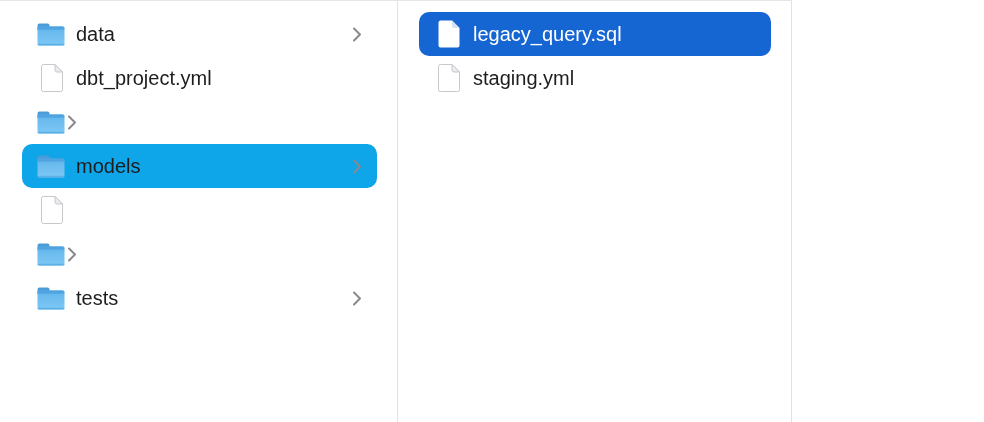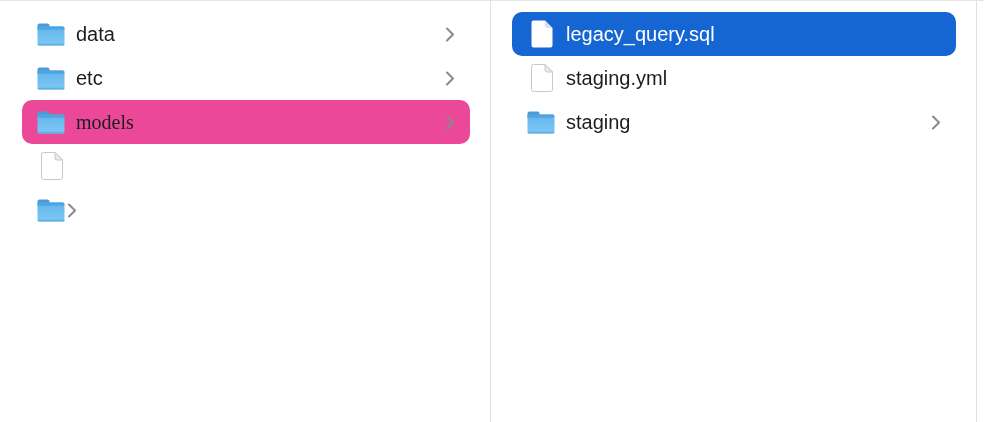--- a/index.html
+++ b/index.html
@@ -4,21 +4,21 @@
 <style>
   html, body {
     margin: 0; padding: 0;
     width: 984px; height: 422px;
     overflow: hidden;
     background: #ffffff;
     font-family: "Liberation Sans", "DejaVu Sans", sans-serif;
   }
   .browser {
     box-sizing: border-box;
-    width: 984px; height: 422px;
+    width: 792px; height: 422px;
     display: flex;
     border-top: 1px solid #e6e6e6;
   }
   .col {
     box-sizing: border-box;
     padding-top: 11px;
     border-right: 1px solid #e1e1e4;
     height: 100%;
   }
   .col-left  { width: 491px; }
@@ -29,21 +29,21 @@
     box-sizing: border-box;
     height: 44px;
     display: flex;
     align-items: center;
     margin: 0 20px 0 22px;
     padding: 0 15px;
     border-radius: 10px;
   }
   .col-right .row { margin-left: 21px; }
 
-  .row.sel-gray { background: #ec4899; font-family: Liberation Serif, serif; }
+  .row.sel-gray { background: #0ea5e9; }
   .row.sel-blue { background: #1565d3; }
 
   .icon-cell {
     width: 28px; height: 28px;
     display: flex; align-items: center; justify-content: center;
     flex: 0 0 28px;
   }
   .label {
     margin-left: 11px;
     flex: 1 1 auto;
@@ -83,89 +83,121 @@
         </span>
       <span class="label">data</span>
       <span class="chevron-cell">
           <svg width="10" height="17" viewBox="0 0 10 17">
     <path d="M2 2.5 L8 8.5 L2 14.5" fill="none" stroke="#88888d" stroke-width="2" stroke-linecap="round" stroke-linejoin="round"></path>
   </svg>
         </span>
     </div>
     <div class="row">
       <span class="icon-cell">
-          <svg width="28" height="23" viewBox="0 0 28 23">
-    <defs>
-      <linearGradient id="fgrad" x1="0" y1="0" x2="0" y2="1">
-        <stop offset="0" stop-color="#55a9e4"></stop>
-        <stop offset="0.25" stop-color="#69baee"></stop>
-        <stop offset="1" stop-color="#7ec8f4"></stop>
-      </linearGradient>
-    </defs>
-    <rect x="0.5" y="0.5" width="12" height="8" rx="2" fill="#4c9bd9"></rect>
-    <rect x="0.5" y="3.5" width="27" height="19" rx="2.5" fill="url(#fgrad)"></rect>
-    <rect x="0.5" y="3.5" width="27" height="3" rx="1.5" fill="#4fa3e0"></rect>
-    <rect x="0.5" y="20.7" width="27" height="1.8" rx="0.9" fill="#5fb0e6"></rect>
-  </svg>
-        </span>
-      <span class="label">etc</span>
-      <span class="chevron-cell">
-          <svg width="10" height="17" viewBox="0 0 10 17">
-    <path d="M2 2.5 L8 8.5 L2 14.5" fill="none" stroke="#88888d" stroke-width="2" stroke-linecap="round" stroke-linejoin="round"></path>
-  </svg>
-        </span>
-    </div>
-    <div class="row sel-gray">
-      <span class="icon-cell">
-          <svg width="28" height="23" viewBox="0 0 28 23">
-    <defs>
-      <linearGradient id="fgrad" x1="0" y1="0" x2="0" y2="1">
-        <stop offset="0" stop-color="#55a9e4"></stop>
-        <stop offset="0.25" stop-color="#69baee"></stop>
-        <stop offset="1" stop-color="#7ec8f4"></stop>
-      </linearGradient>
-    </defs>
-    <rect x="0.5" y="0.5" width="12" height="8" rx="2" fill="#4c9bd9"></rect>
-    <rect x="0.5" y="3.5" width="27" height="19" rx="2.5" fill="url(#fgrad)"></rect>
-    <rect x="0.5" y="3.5" width="27" height="3" rx="1.5" fill="#4fa3e0"></rect>
-    <rect x="0.5" y="20.7" width="27" height="1.8" rx="0.9" fill="#5fb0e6"></rect>
-  </svg>
-        </span>
-      <span class="label">models</span>
-      <span class="chevron-cell">
-          <svg width="10" height="17" viewBox="0 0 10 17">
-    <path d="M2 2.5 L8 8.5 L2 14.5" fill="none" stroke="#88888d" stroke-width="2" stroke-linecap="round" stroke-linejoin="round"></path>
-  </svg>
-        </span>
-    </div>
-    <div class="row">
-      <span class="icon-cell">
           <svg width="23" height="28" viewBox="0 0 23 28">
     <path d="M3.5 0.5 h11.5 l7.5 7.5 v17.5 a2 2 0 0 1 -2 2 h-17 a2 2 0 0 1 -2 -2 v-23 a2 2 0 0 1 2 -2 z" fill="#ffffff" stroke="#c7c7cc" stroke-width="1"></path>
     <path d="M15 0.5 v5.5 a2 2 0 0 0 2 2 h5.5 z" fill="#ededf0" stroke="#c7c7cc" stroke-width="1" stroke-linejoin="round"></path>
   </svg>
         </span>
-      <span class="chevron-cell"></span>
-    </div>
-    <div class="row">
-      <span class="icon-cell">
-          <svg width="28" height="23" viewBox="0 0 28 23">
-    <defs>
-      <linearGradient id="fgrad" x1="0" y1="0" x2="0" y2="1">
-        <stop offset="0" stop-color="#55a9e4"></stop>
-        <stop offset="0.25" stop-color="#69baee"></stop>
-        <stop offset="1" stop-color="#7ec8f4"></stop>
-      </linearGradient>
-    </defs>
-    <rect x="0.5" y="0.5" width="12" height="8" rx="2" fill="#4c9bd9"></rect>
-    <rect x="0.5" y="3.5" width="27" height="19" rx="2.5" fill="url(#fgrad)"></rect>
-    <rect x="0.5" y="3.5" width="27" height="3" rx="1.5" fill="#4fa3e0"></rect>
-    <rect x="0.5" y="20.7" width="27" height="1.8" rx="0.9" fill="#5fb0e6"></rect>
-  </svg>
-        </span>
+      <span class="label">dbt_project.yml</span>
+      <span class="chevron-cell"></span>
+    </div>
+    <div class="row">
+      <span class="icon-cell">
+          <svg width="28" height="23" viewBox="0 0 28 23">
+    <defs>
+      <linearGradient id="fgrad" x1="0" y1="0" x2="0" y2="1">
+        <stop offset="0" stop-color="#55a9e4"></stop>
+        <stop offset="0.25" stop-color="#69baee"></stop>
+        <stop offset="1" stop-color="#7ec8f4"></stop>
+      </linearGradient>
+    </defs>
+    <rect x="0.5" y="0.5" width="12" height="8" rx="2" fill="#4c9bd9"></rect>
+    <rect x="0.5" y="3.5" width="27" height="19" rx="2.5" fill="url(#fgrad)"></rect>
+    <rect x="0.5" y="3.5" width="27" height="3" rx="1.5" fill="#4fa3e0"></rect>
+    <rect x="0.5" y="20.7" width="27" height="1.8" rx="0.9" fill="#5fb0e6"></rect>
+  </svg>
+        </span>
+      <span class="chevron-cell">
+          <svg width="10" height="17" viewBox="0 0 10 17">
+    <path d="M2 2.5 L8 8.5 L2 14.5" fill="none" stroke="#88888d" stroke-width="2" stroke-linecap="round" stroke-linejoin="round"></path>
+  </svg>
+        </span>
+    </div>
+    <div class="row sel-gray">
+      <span class="icon-cell">
+          <svg width="28" height="23" viewBox="0 0 28 23">
+    <defs>
+      <linearGradient id="fgrad" x1="0" y1="0" x2="0" y2="1">
+        <stop offset="0" stop-color="#55a9e4"></stop>
+        <stop offset="0.25" stop-color="#69baee"></stop>
+        <stop offset="1" stop-color="#7ec8f4"></stop>
+      </linearGradient>
+    </defs>
+    <rect x="0.5" y="0.5" width="12" height="8" rx="2" fill="#4c9bd9"></rect>
+    <rect x="0.5" y="3.5" width="27" height="19" rx="2.5" fill="url(#fgrad)"></rect>
+    <rect x="0.5" y="3.5" width="27" height="3" rx="1.5" fill="#4fa3e0"></rect>
+    <rect x="0.5" y="20.7" width="27" height="1.8" rx="0.9" fill="#5fb0e6"></rect>
+  </svg>
+        </span>
+      <span class="label">models</span>
+      <span class="chevron-cell">
+          <svg width="10" height="17" viewBox="0 0 10 17">
+    <path d="M2 2.5 L8 8.5 L2 14.5" fill="none" stroke="#88888d" stroke-width="2" stroke-linecap="round" stroke-linejoin="round"></path>
+  </svg>
+        </span>
+    </div>
+    <div class="row">
+      <span class="icon-cell">
+          <svg width="23" height="28" viewBox="0 0 23 28">
+    <path d="M3.5 0.5 h11.5 l7.5 7.5 v17.5 a2 2 0 0 1 -2 2 h-17 a2 2 0 0 1 -2 -2 v-23 a2 2 0 0 1 2 -2 z" fill="#ffffff" stroke="#c7c7cc" stroke-width="1"></path>
+    <path d="M15 0.5 v5.5 a2 2 0 0 0 2 2 h5.5 z" fill="#ededf0" stroke="#c7c7cc" stroke-width="1" stroke-linejoin="round"></path>
+  </svg>
+        </span>
+      <span class="chevron-cell"></span>
+    </div>
+    <div class="row">
+      <span class="icon-cell">
+          <svg width="28" height="23" viewBox="0 0 28 23">
+    <defs>
+      <linearGradient id="fgrad" x1="0" y1="0" x2="0" y2="1">
+        <stop offset="0" stop-color="#55a9e4"></stop>
+        <stop offset="0.25" stop-color="#69baee"></stop>
+        <stop offset="1" stop-color="#7ec8f4"></stop>
+      </linearGradient>
+    </defs>
+    <rect x="0.5" y="0.5" width="12" height="8" rx="2" fill="#4c9bd9"></rect>
+    <rect x="0.5" y="3.5" width="27" height="19" rx="2.5" fill="url(#fgrad)"></rect>
+    <rect x="0.5" y="3.5" width="27" height="3" rx="1.5" fill="#4fa3e0"></rect>
+    <rect x="0.5" y="20.7" width="27" height="1.8" rx="0.9" fill="#5fb0e6"></rect>
+  </svg>
+        </span>
+      <span class="chevron-cell">
+          <svg width="10" height="17" viewBox="0 0 10 17">
+    <path d="M2 2.5 L8 8.5 L2 14.5" fill="none" stroke="#88888d" stroke-width="2" stroke-linecap="round" stroke-linejoin="round"></path>
+  </svg>
+        </span>
+    </div>
+    <div class="row">
+      <span class="icon-cell">
+          <svg width="28" height="23" viewBox="0 0 28 23">
+    <defs>
+      <linearGradient id="fgrad" x1="0" y1="0" x2="0" y2="1">
+        <stop offset="0" stop-color="#55a9e4"></stop>
+        <stop offset="0.25" stop-color="#69baee"></stop>
+        <stop offset="1" stop-color="#7ec8f4"></stop>
+      </linearGradient>
+    </defs>
+    <rect x="0.5" y="0.5" width="12" height="8" rx="2" fill="#4c9bd9"></rect>
+    <rect x="0.5" y="3.5" width="27" height="19" rx="2.5" fill="url(#fgrad)"></rect>
+    <rect x="0.5" y="3.5" width="27" height="3" rx="1.5" fill="#4fa3e0"></rect>
+    <rect x="0.5" y="20.7" width="27" height="1.8" rx="0.9" fill="#5fb0e6"></rect>
+  </svg>
+        </span>
+      <span class="label">tests</span>
       <span class="chevron-cell">
           <svg width="10" height="17" viewBox="0 0 10 17">
     <path d="M2 2.5 L8 8.5 L2 14.5" fill="none" stroke="#88888d" stroke-width="2" stroke-linecap="round" stroke-linejoin="round"></path>
   </svg>
         </span>
     </div>
   </div>
 
   <div class="col col-right">
     <div class="row sel-blue">
@@ -181,40 +213,17 @@
     <div class="row">
       <span class="icon-cell">
           <svg width="23" height="28" viewBox="0 0 23 28">
     <path d="M3.5 0.5 h11.5 l7.5 7.5 v17.5 a2 2 0 0 1 -2 2 h-17 a2 2 0 0 1 -2 -2 v-23 a2 2 0 0 1 2 -2 z" fill="#ffffff" stroke="#c7c7cc" stroke-width="1"></path>
     <path d="M15 0.5 v5.5 a2 2 0 0 0 2 2 h5.5 z" fill="#ededf0" stroke="#c7c7cc" stroke-width="1" stroke-linejoin="round"></path>
   </svg>
         </span>
       <span class="label">staging.yml</span>
       <span class="chevron-cell"></span>
     </div>
-    <div class="row">
-      <span class="icon-cell">
-          <svg width="28" height="23" viewBox="0 0 28 23">
-    <defs>
-      <linearGradient id="fgrad" x1="0" y1="0" x2="0" y2="1">
-        <stop offset="0" stop-color="#55a9e4"></stop>
-        <stop offset="0.25" stop-color="#69baee"></stop>
-        <stop offset="1" stop-color="#7ec8f4"></stop>
-      </linearGradient>
-    </defs>
-    <rect x="0.5" y="0.5" width="12" height="8" rx="2" fill="#4c9bd9"></rect>
-    <rect x="0.5" y="3.5" width="27" height="19" rx="2.5" fill="url(#fgrad)"></rect>
-    <rect x="0.5" y="3.5" width="27" height="3" rx="1.5" fill="#4fa3e0"></rect>
-    <rect x="0.5" y="20.7" width="27" height="1.8" rx="0.9" fill="#5fb0e6"></rect>
-  </svg>
-        </span>
-      <span class="label">staging</span>
-      <span class="chevron-cell">
-          <svg width="10" height="17" viewBox="0 0 10 17">
-    <path d="M2 2.5 L8 8.5 L2 14.5" fill="none" stroke="#88888d" stroke-width="2" stroke-linecap="round" stroke-linejoin="round"></path>
-  </svg>
-        </span>
-    </div>
   </div>
 
   <div class="col col-sliver"></div>
 
 </div>
 
 </body></html>

